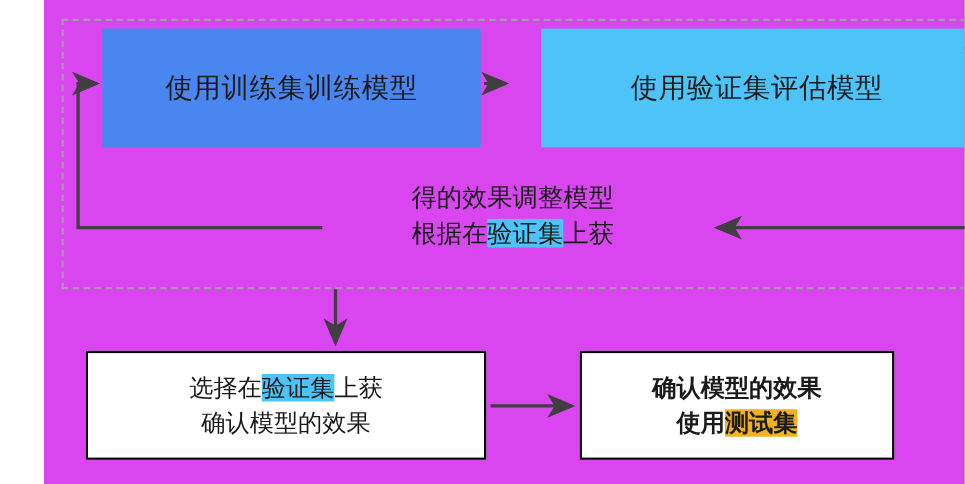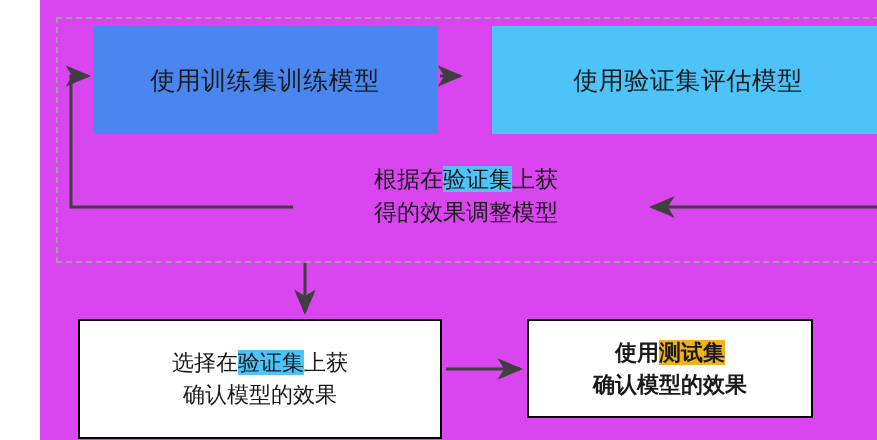--- a/index.html
+++ b/index.html
@@ -68,21 +68,21 @@
     justify-content: center;
     text-align: center;
     color: #1a1a1a;
     font-size: 22px;
     line-height: 1.45;
   }
   .box-select {
     left: 38px;
     top: 319px;
     width: 364px;
-    height: 120px;
+    height: 99px;
   }
   .box-test {
     left: 487px;
     top: 319px;
     width: 286px;
     height: 99px;
     font-weight: bold;
   }
 
   
@@ -158,31 +158,31 @@
 
   <div class="proc-box box-train">
     <span>使用训练集训练模型</span>
   </div>
 
   <div class="proc-box box-eval">
     <span>使用验证集评估模型</span>
   </div>
 
   <div class="feedback-caption">
+    <div>得的效果调整模型</div>
     <div><span>根据在</span><span class="hl-cyan">验证集</span><span>上获</span></div>
-    <div>得的效果调整模型</div>
   </div>
 
   <div class="plain-box box-select">
     <div>
       <div><span>选择在</span><span class="hl-cyan">验证集</span><span>上获</span></div>
       <div>确认模型的效果</div>
     </div>
   </div>
 
   <div class="plain-box box-test">
     <div>
+      <div>确认模型的效果</div>
       <div><span>使用</span><span class="hl-amber">测试集</span></div>
-      <div>确认模型的效果</div>
     </div>
   </div>
 
 </div>
 
 </body></html>

